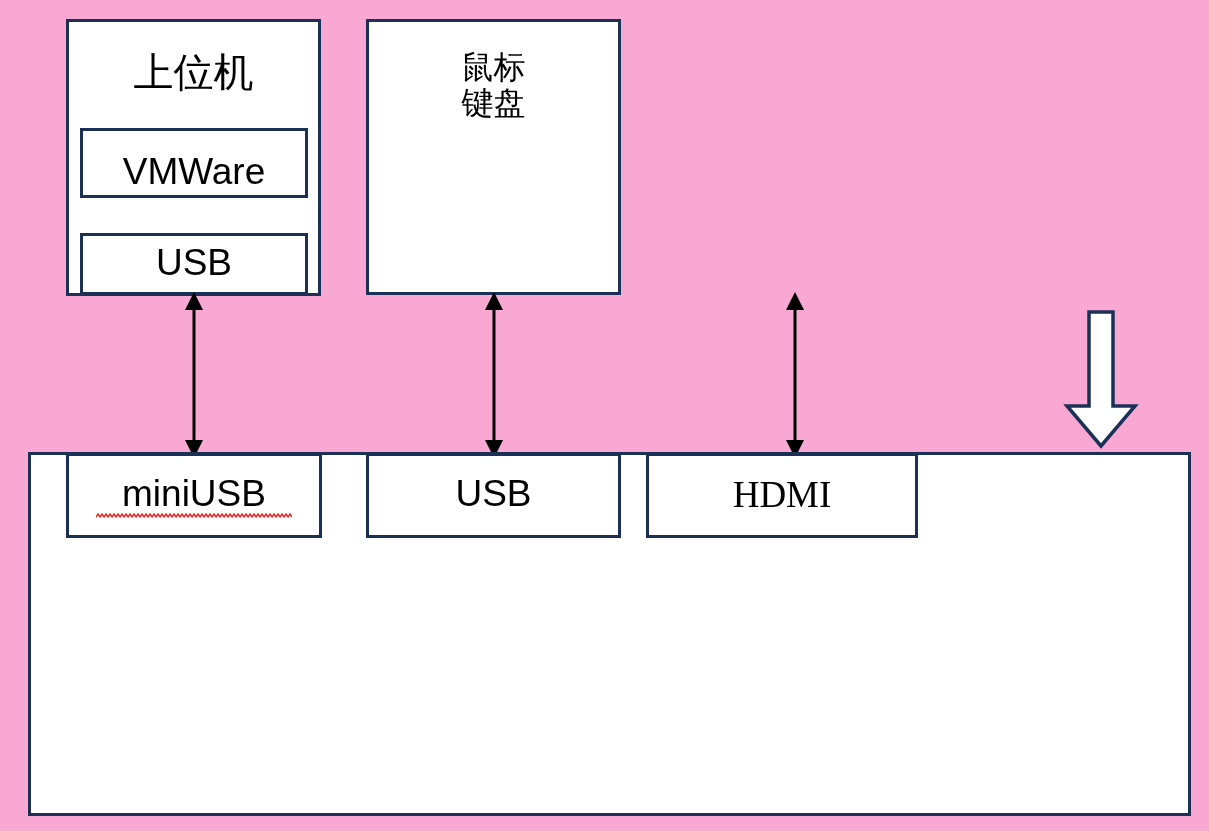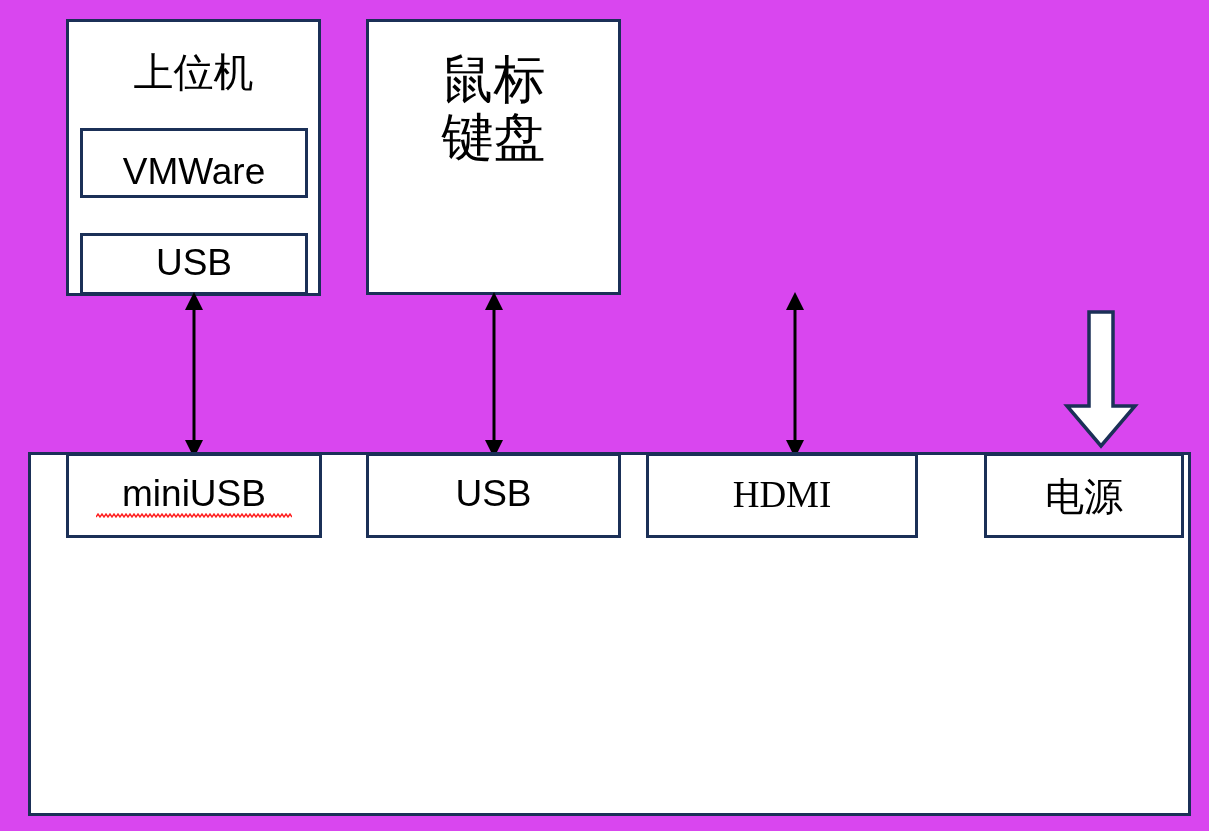--- a/index.html
+++ b/index.html
@@ -8,21 +8,21 @@
     padding: 0;
     background: #ffffff;
   }
   body {
     font-family: "Liberation Sans", "DejaVu Sans", sans-serif;
   }
   #canvas {
     position: relative;
     width: 1209px;
     height: 831px;
-    background: #d946ef;
+    background: #f9a8d4;
     overflow: hidden;
   }
   .box {
     position: absolute;
     box-sizing: border-box;
     border: 3px solid #1b3057;
     background: #ffffff;
   }
   .box-label {
     position: absolute;
@@ -54,21 +54,21 @@
   }
   #box-usb-host-label {
     top: 6px;
     font-size: 37px;
   }
   #box-peripheral {
     left: 366px; top: 19px;  width: 255px; height: 276px;
   }
   #box-peripheral-label {
     top: 28px;
-    font-size: 52px;
+    font-size: 32px;
   }
   #box-screen {
     left: 666px; top: 19px;  width: 257px; height: 276px;
   }
   #box-screen-label {
     top: 28px;
     font-size: 40px;
   }
 
   
@@ -176,17 +176,14 @@
   </div>
 
   <div class="port" id="port-usb">
     <div class="port-label">USB</div>
   </div>
 
   <div class="port" id="port-hdmi">
     <div class="port-label">HDMI</div>
   </div>
 
-  <div class="port" id="port-power">
-    <div class="port-label cjk">电源</div>
-  </div>
 
 </div>
 
 </body></html>

